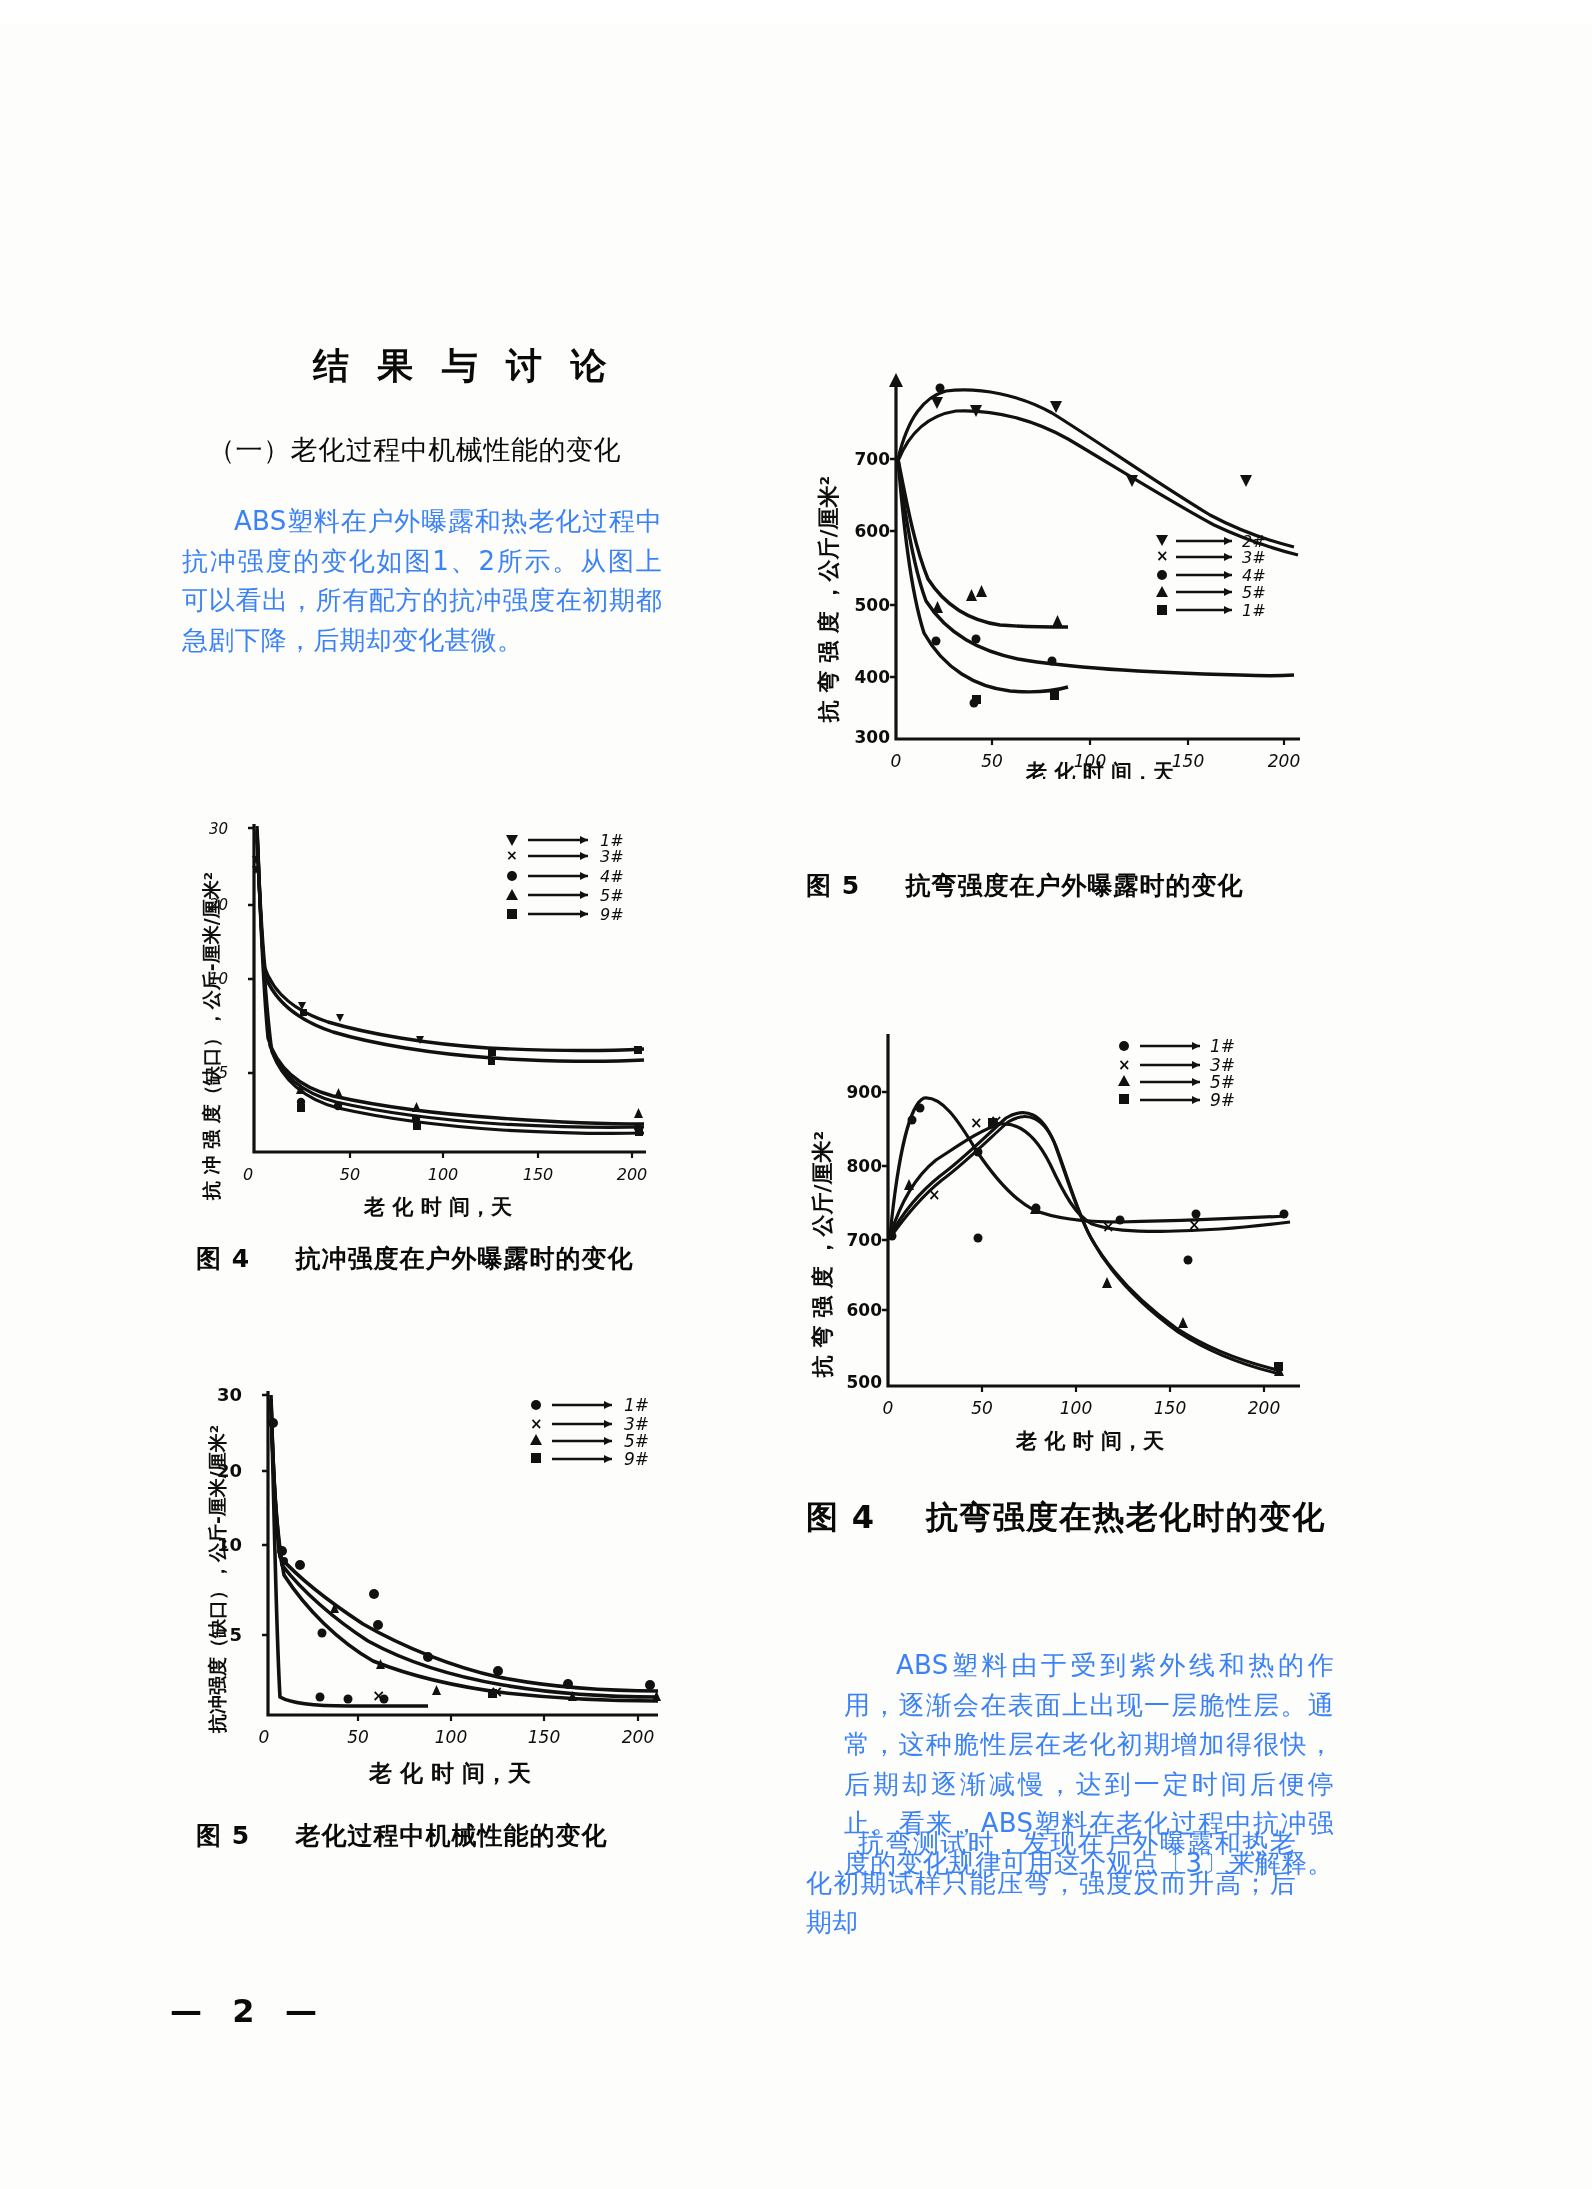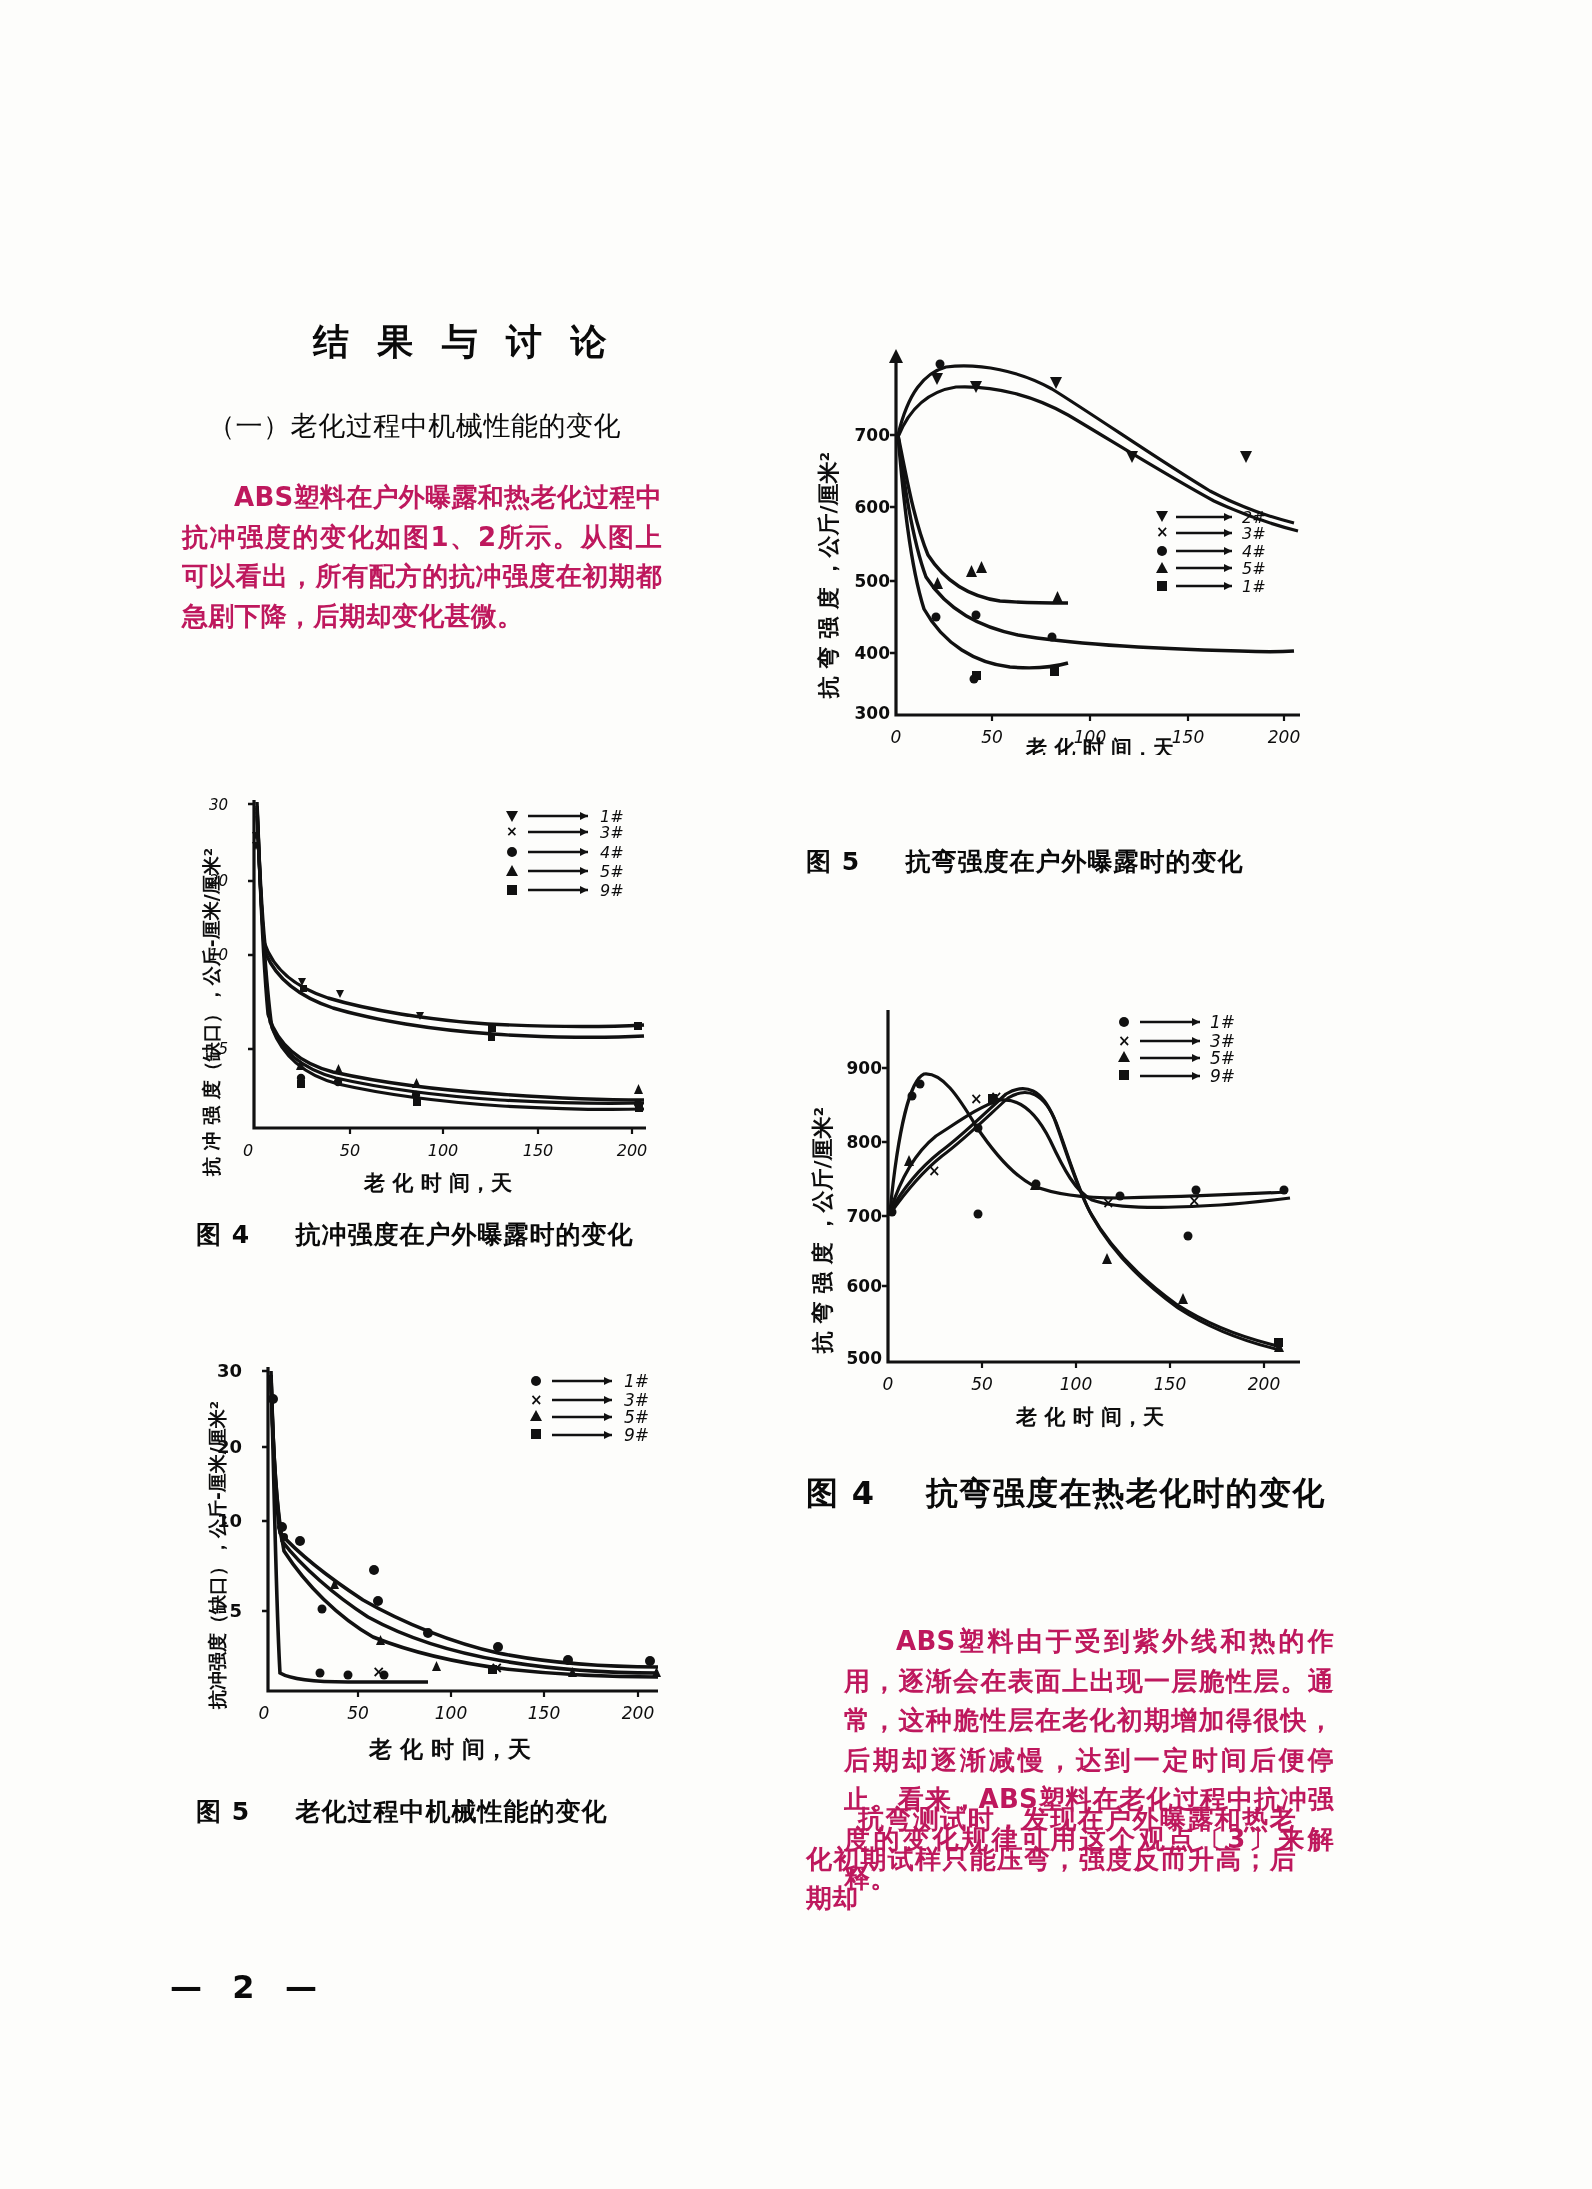--- a/index.html
+++ b/index.html
@@ -4,40 +4,41 @@
 <style>
   html,body{margin:0;padding:0;background:#fff;}
   body{
     width:1592px;height:2189px;position:relative;
     font-family:"DejaVu Sans","Liberation Sans",sans-serif;
     color:#111;overflow:hidden;
   }
   .page{
     position:absolute;inset:0;
     background:#fdfdfb;
+    margin-top:24px;
   }
   
   .title{
     position:absolute;
     font-weight:bold;
     letter-spacing:.22em;
     color:#0a0a0a;
   }
   .sec-head{
     position:absolute;
     font-weight:normal;
     letter-spacing:.02em;
     color:#0a0a0a;
   }
   .para{
     position:absolute;
-    font-weight:bold;
+    font-weight:normal;
     line-height:1.52;
     text-align:justify;
-    color:#be185d;
+    color:#3b82f6;
     letter-spacing:.01em;
   }
   .caption{
     position:absolute;
     font-weight:bold;
     letter-spacing:.04em;
     color:#0a0a0a;
   }
   .pagenum{
     position:absolute;

